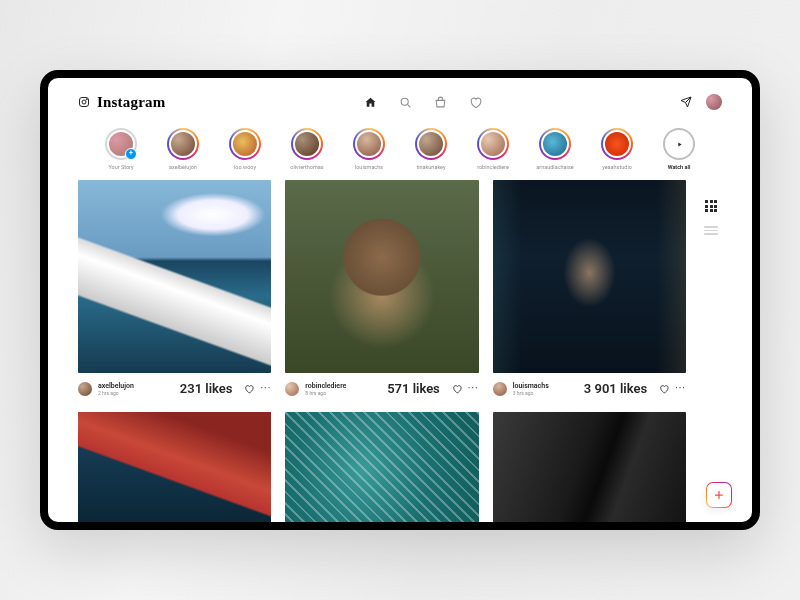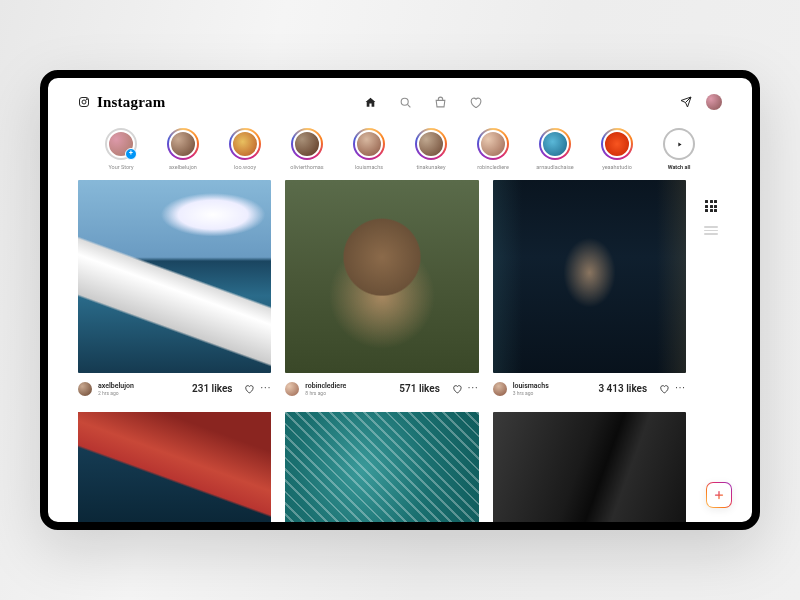--- a/index.html
+++ b/index.html
@@ -33,21 +33,21 @@
   .watch-inner svg{width:7px;height:7px}
 
   
   .content{display:flex;gap:14px;margin-top:6px}
   .feed{flex:1;display:grid;grid-template-columns:repeat(3,1fr);gap:14px}
   .post-img{width:100%;aspect-ratio:1;border-radius:1px;background-size:cover;background-position:center}
   .post-meta{display:flex;align-items:center;gap:6px;margin-top:6px}
   .post-av{width:14px;height:14px;border-radius:50%;background:#888;background-size:cover;flex-shrink:0}
   .post-user{font-size:7px;font-weight:600;color:#262626}
   .post-time{font-size:5px;color:#8e8e8e}
-  .post-likes{margin-left:auto;font-size:10px;font-weight:600;color:#262626}
+  .post-likes{margin-left:auto;font-size:13px;font-weight:600;color:#262626}
   .post-actions{display:flex;gap:6px;margin-left:6px;align-items:center}
   .post-actions svg{width:10px;height:10px}
   .post-actions .dots{font-size:10px;line-height:1;color:#262626;letter-spacing:1px}
 
   .sidebar{width:22px;display:flex;flex-direction:column;align-items:center;gap:14px;padding-top:20px}
   .view-toggle{display:flex;flex-direction:column;gap:3px}
   .grid-icon{display:grid;grid-template-columns:repeat(3,3px);grid-template-rows:repeat(3,3px);gap:1.5px}
   .grid-icon span{background:#262626;border-radius:.5px}
   .list-icon{display:flex;flex-direction:column;gap:2px}
   .list-icon span{width:14px;height:1.5px;background:#d5d5d5;border-radius:1px}
@@ -236,21 +236,21 @@
       </div>
 
       <div>
         <div class="post-img p3"></div>
         <div class="post-meta">
           <div class="post-av st4"></div>
           <div>
             <div class="post-user">louismachs</div>
             <div class="post-time">3 hrs ago</div>
           </div>
-          <span class="post-likes">3 413 likes</span>
+          <span class="post-likes">3 901 likes</span>
           <div class="post-actions">
             <span><svg viewBox="0 0 24 24" fill="none" stroke="#262626" stroke-width="2">
                     <path d="M12 21s-8-5.5-8-12a5 5 0 019-3 5 5 0 019 3c0 6.5-8 12-8 12z"></path>
                   </svg></span>
             <span class="dots">···</span>
           </div>
         </div>
       </div>
 
       <div>

